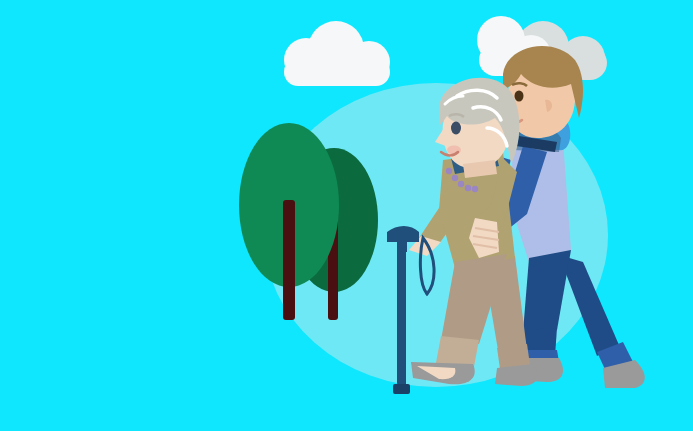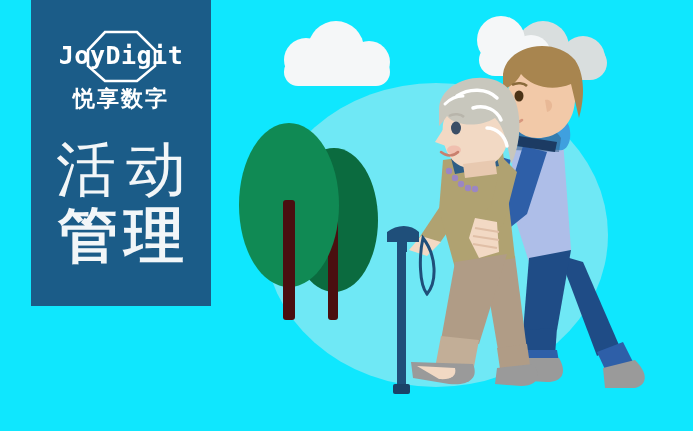--- a/index.html
+++ b/index.html
@@ -199,35 +199,14 @@
       <g>
         <path d="M176 232 C186 224 200 224 208 232 L208 242 L196 242 L196 252 L186 252 L186 242 L176 242 Z" fill="#1F4F7A"></path>
         <rect x="186" y="246" width="9" height="148" rx="2" fill="#1F4F7A"></rect>
         <rect x="182" y="384" width="17" height="10" rx="2" fill="#1A4268"></rect>
         <path d="M212 238 C226 256 226 282 216 294 C208 284 208 256 212 238 Z" fill="none" stroke="#1F4F7A" stroke-width="3"></path>
       </g>
 
     </svg>
   </div>
 
-  <div id="panel">
-
-    <div id="logo-block">
-
-      <div id="logo-mark">
-        <svg width="180" height="56" viewBox="0 0 180 56" xmlns="http://www.w3.org/2000/svg">
-
-          <polygon points="74,4 106,4 124,22 124,38 106,53 74,53 57,38 57,22" fill="none" stroke="#FFFFFF" stroke-width="2.6"></polygon>
-          <text x="90" y="36" text-anchor="middle" font-family="&quot;DejaVu Sans Mono&quot;, monospace" font-size="25" font-weight="bold" letter-spacing="0.5" fill="#FFFFFF">JoyDigit</text>
-        </svg>
-      </div>
-
-      <div id="brand-cn">悦享数字</div>
-    </div>
-
-    <div id="title-block">
-      <div class="title-line thin">活动</div>
-      <div class="title-line bold">管理</div>
-    </div>
-
-  </div>
 
 </div>
 
 </body></html>

